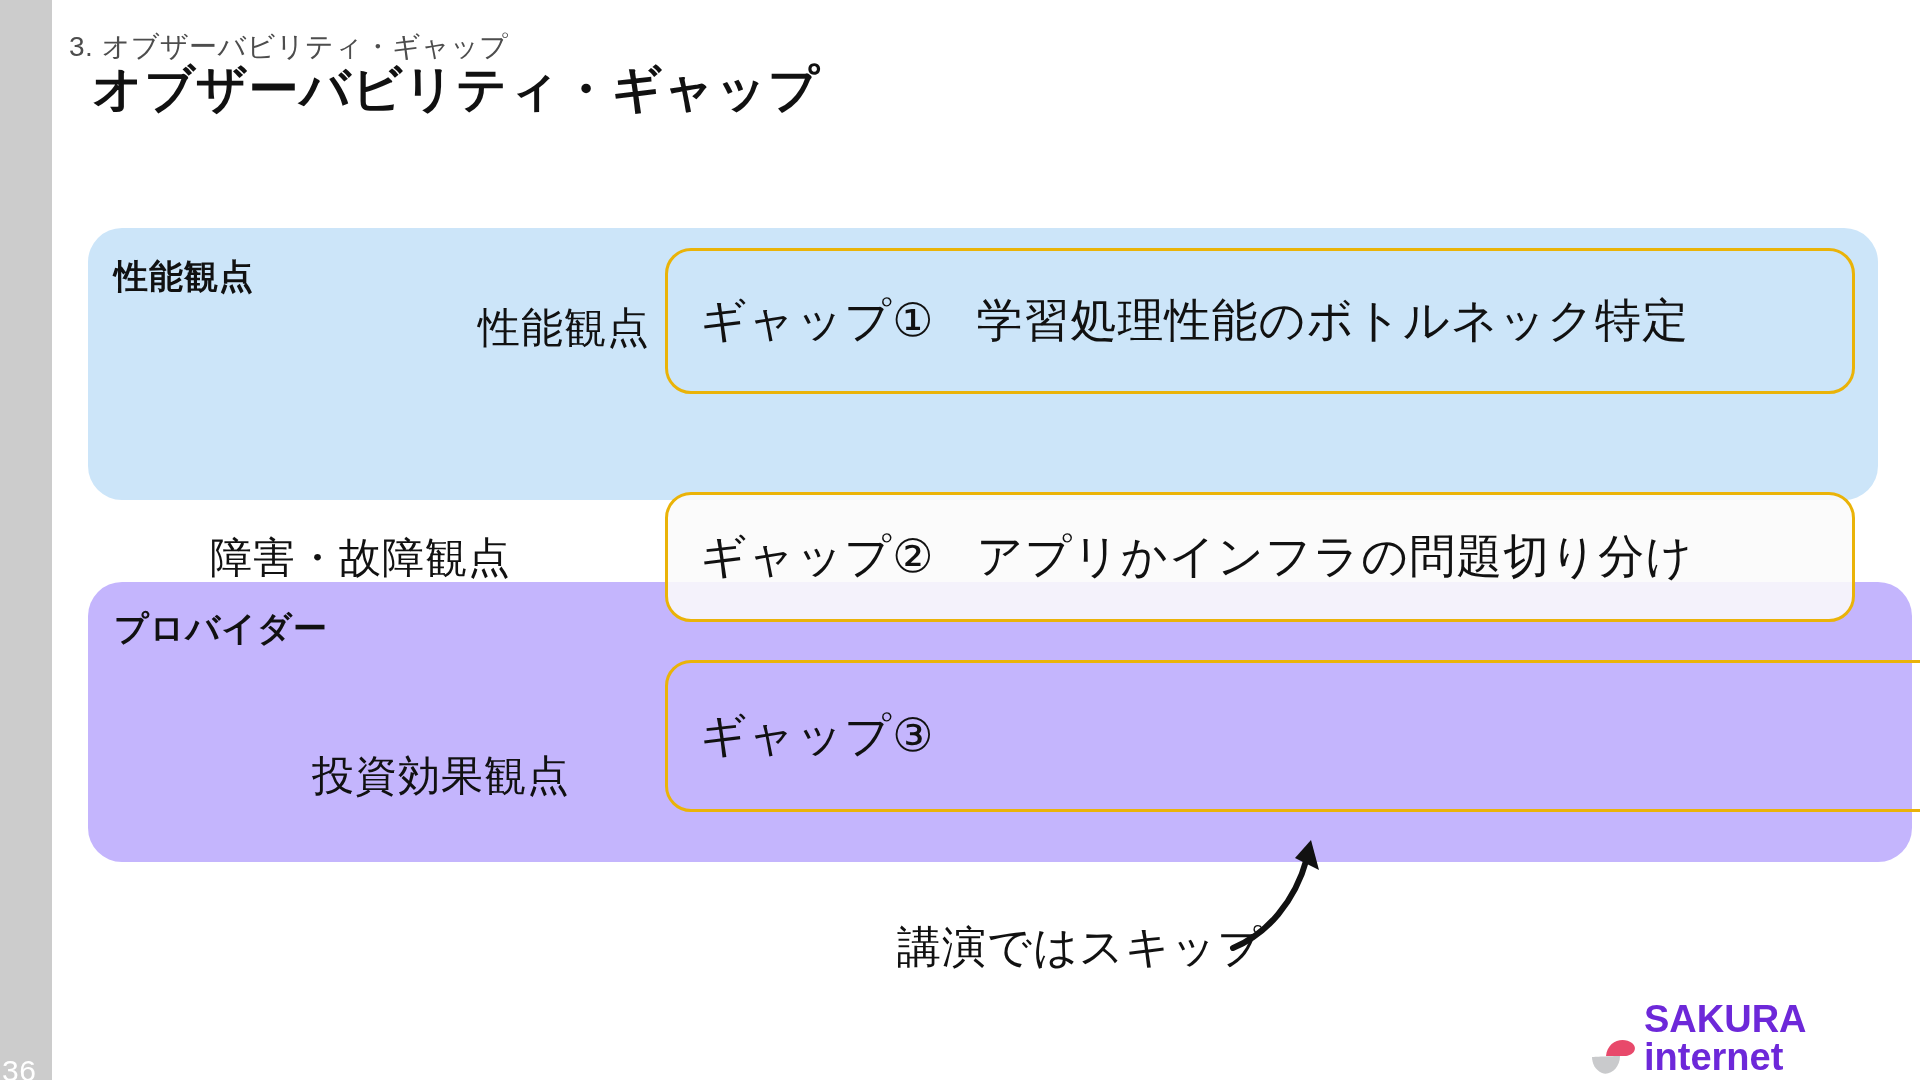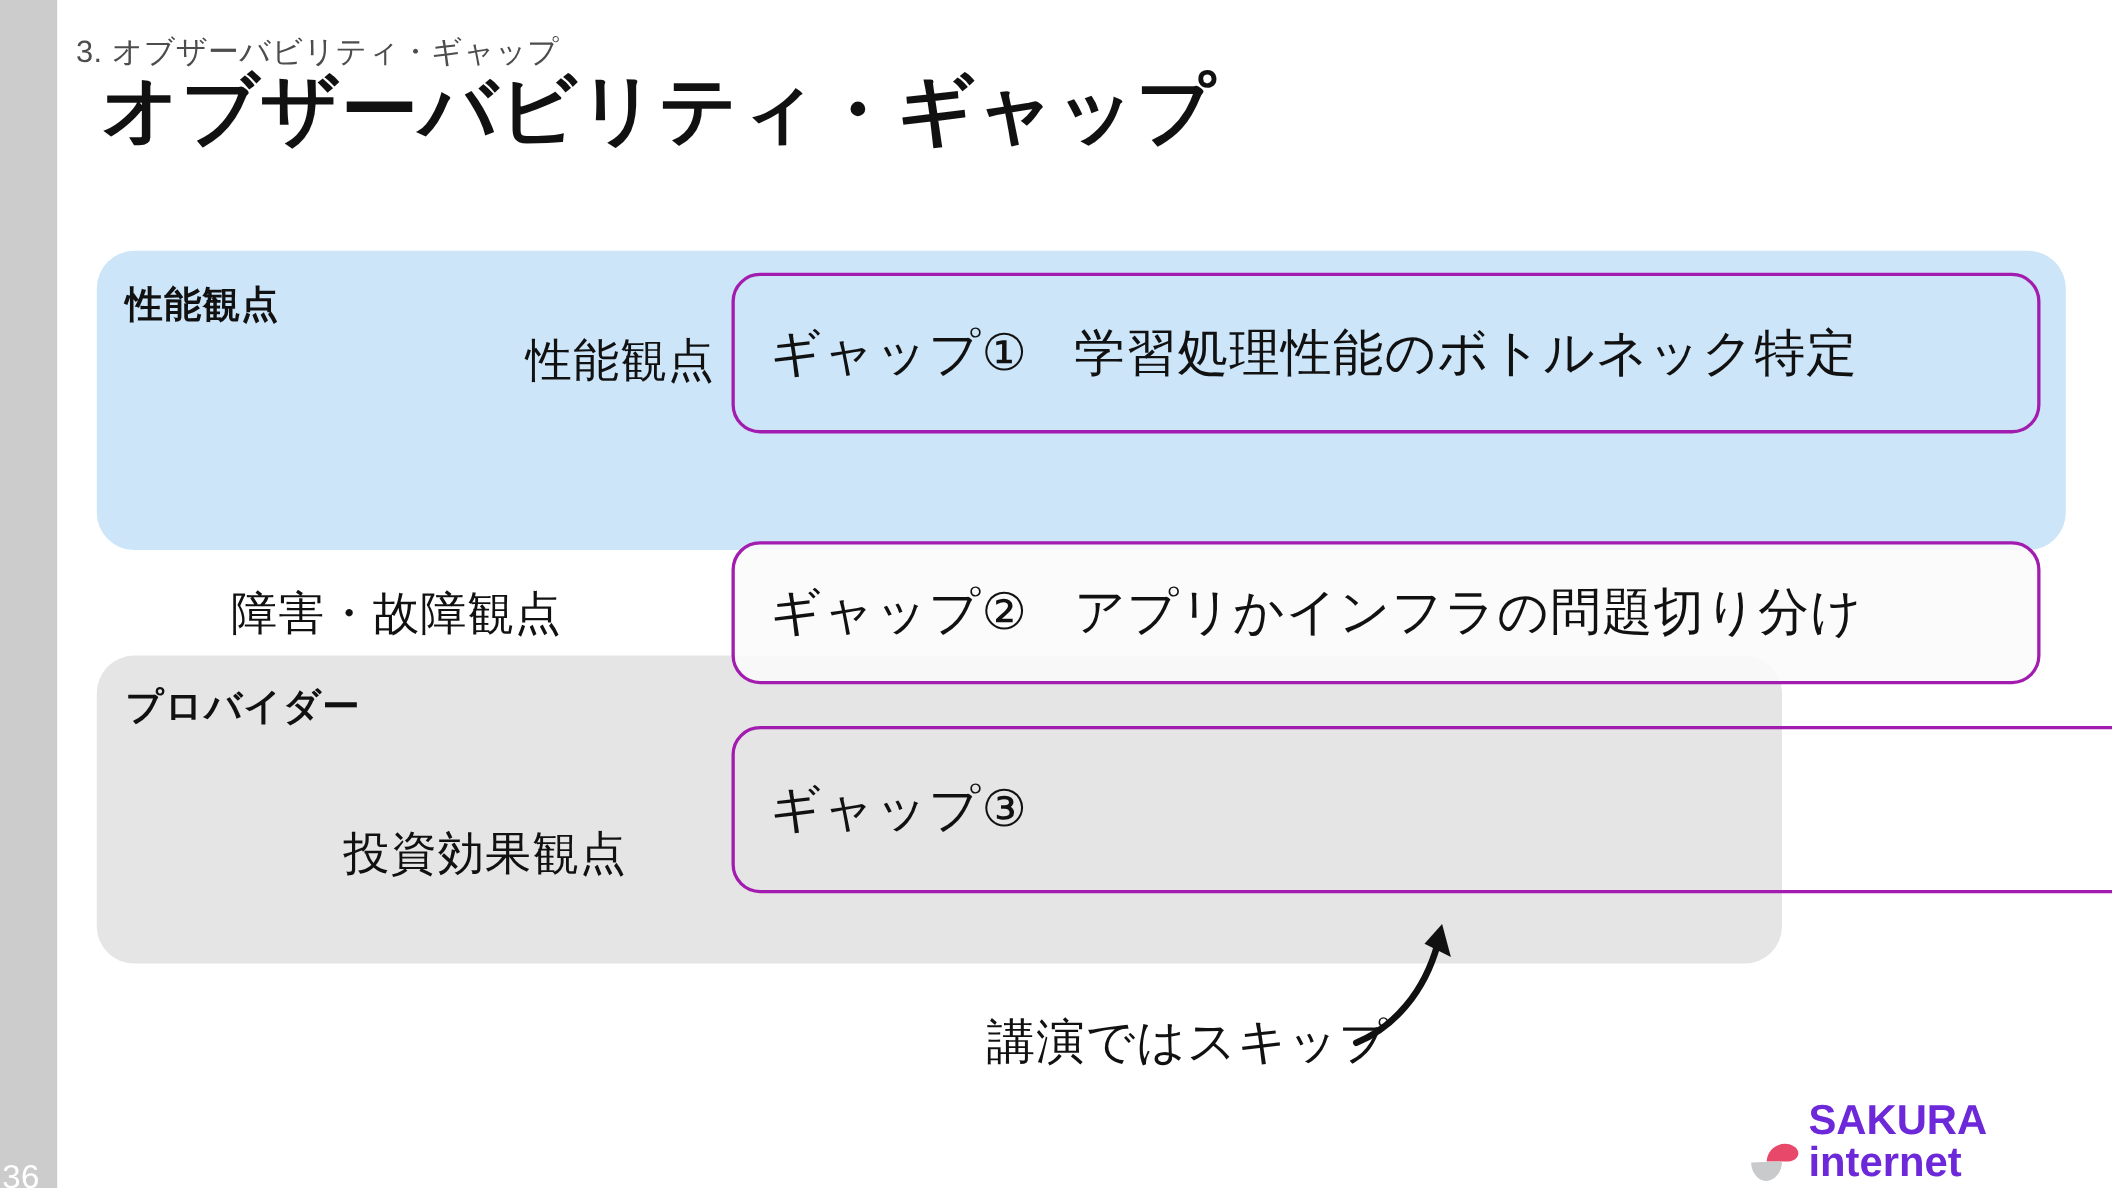--- a/index.html
+++ b/index.html
@@ -47,21 +47,21 @@
     top: 28px;
     font-size: 28px;
     color: #4d4d4d;
     letter-spacing: 0.5px;
     white-space: nowrap;
   }
   .slide-title {
     position: absolute;
     left: 92px;
     top: 62px;
-    font-size: 70px;
+    font-size: 50px;
     font-weight: bold;
     color: #111111;
     letter-spacing: 1px;
     white-space: nowrap;
     line-height: 1.1;
   }
 
   
   .band {
     position: absolute;
@@ -69,24 +69,24 @@
   }
   .band-user {
     left: 88px;
     top: 228px;
     width: 1790px;
     height: 272px;
     background: #cce5f9;
   }
   .band-provider {
     left: 88px;
-    top: 596px;
-    width: 1532px;
+    top: 582px;
+    width: 1824px;
     height: 280px;
-    background: #e5e5e5;
+    background: #c4b5fd;
   }
   .band-label {
     position: absolute;
     font-size: 34px;
     font-weight: bold;
     color: #111111;
     white-space: nowrap;
     letter-spacing: 1px;
   }
   .band-user .band-label { left: 26px; top: 26px; }
@@ -103,21 +103,21 @@
     letter-spacing: 1px;
   }
   .persp-1 { left: 350px; top: 300px; }
   .persp-2 { left: 210px; top: 530px; }
   .persp-3 { left: 270px; top: 748px; }
 
   
   .gap-box {
     position: absolute;
     box-sizing: border-box;
-    border: 3px solid #a21caf;
+    border: 3px solid #eab308;
     border-radius: 26px;
     display: flex;
     align-items: center;
     padding-left: 32px;
   }
   .gap-box-1 {
     left: 665px;
     top: 248px;
     width: 1190px;
     height: 146px;

